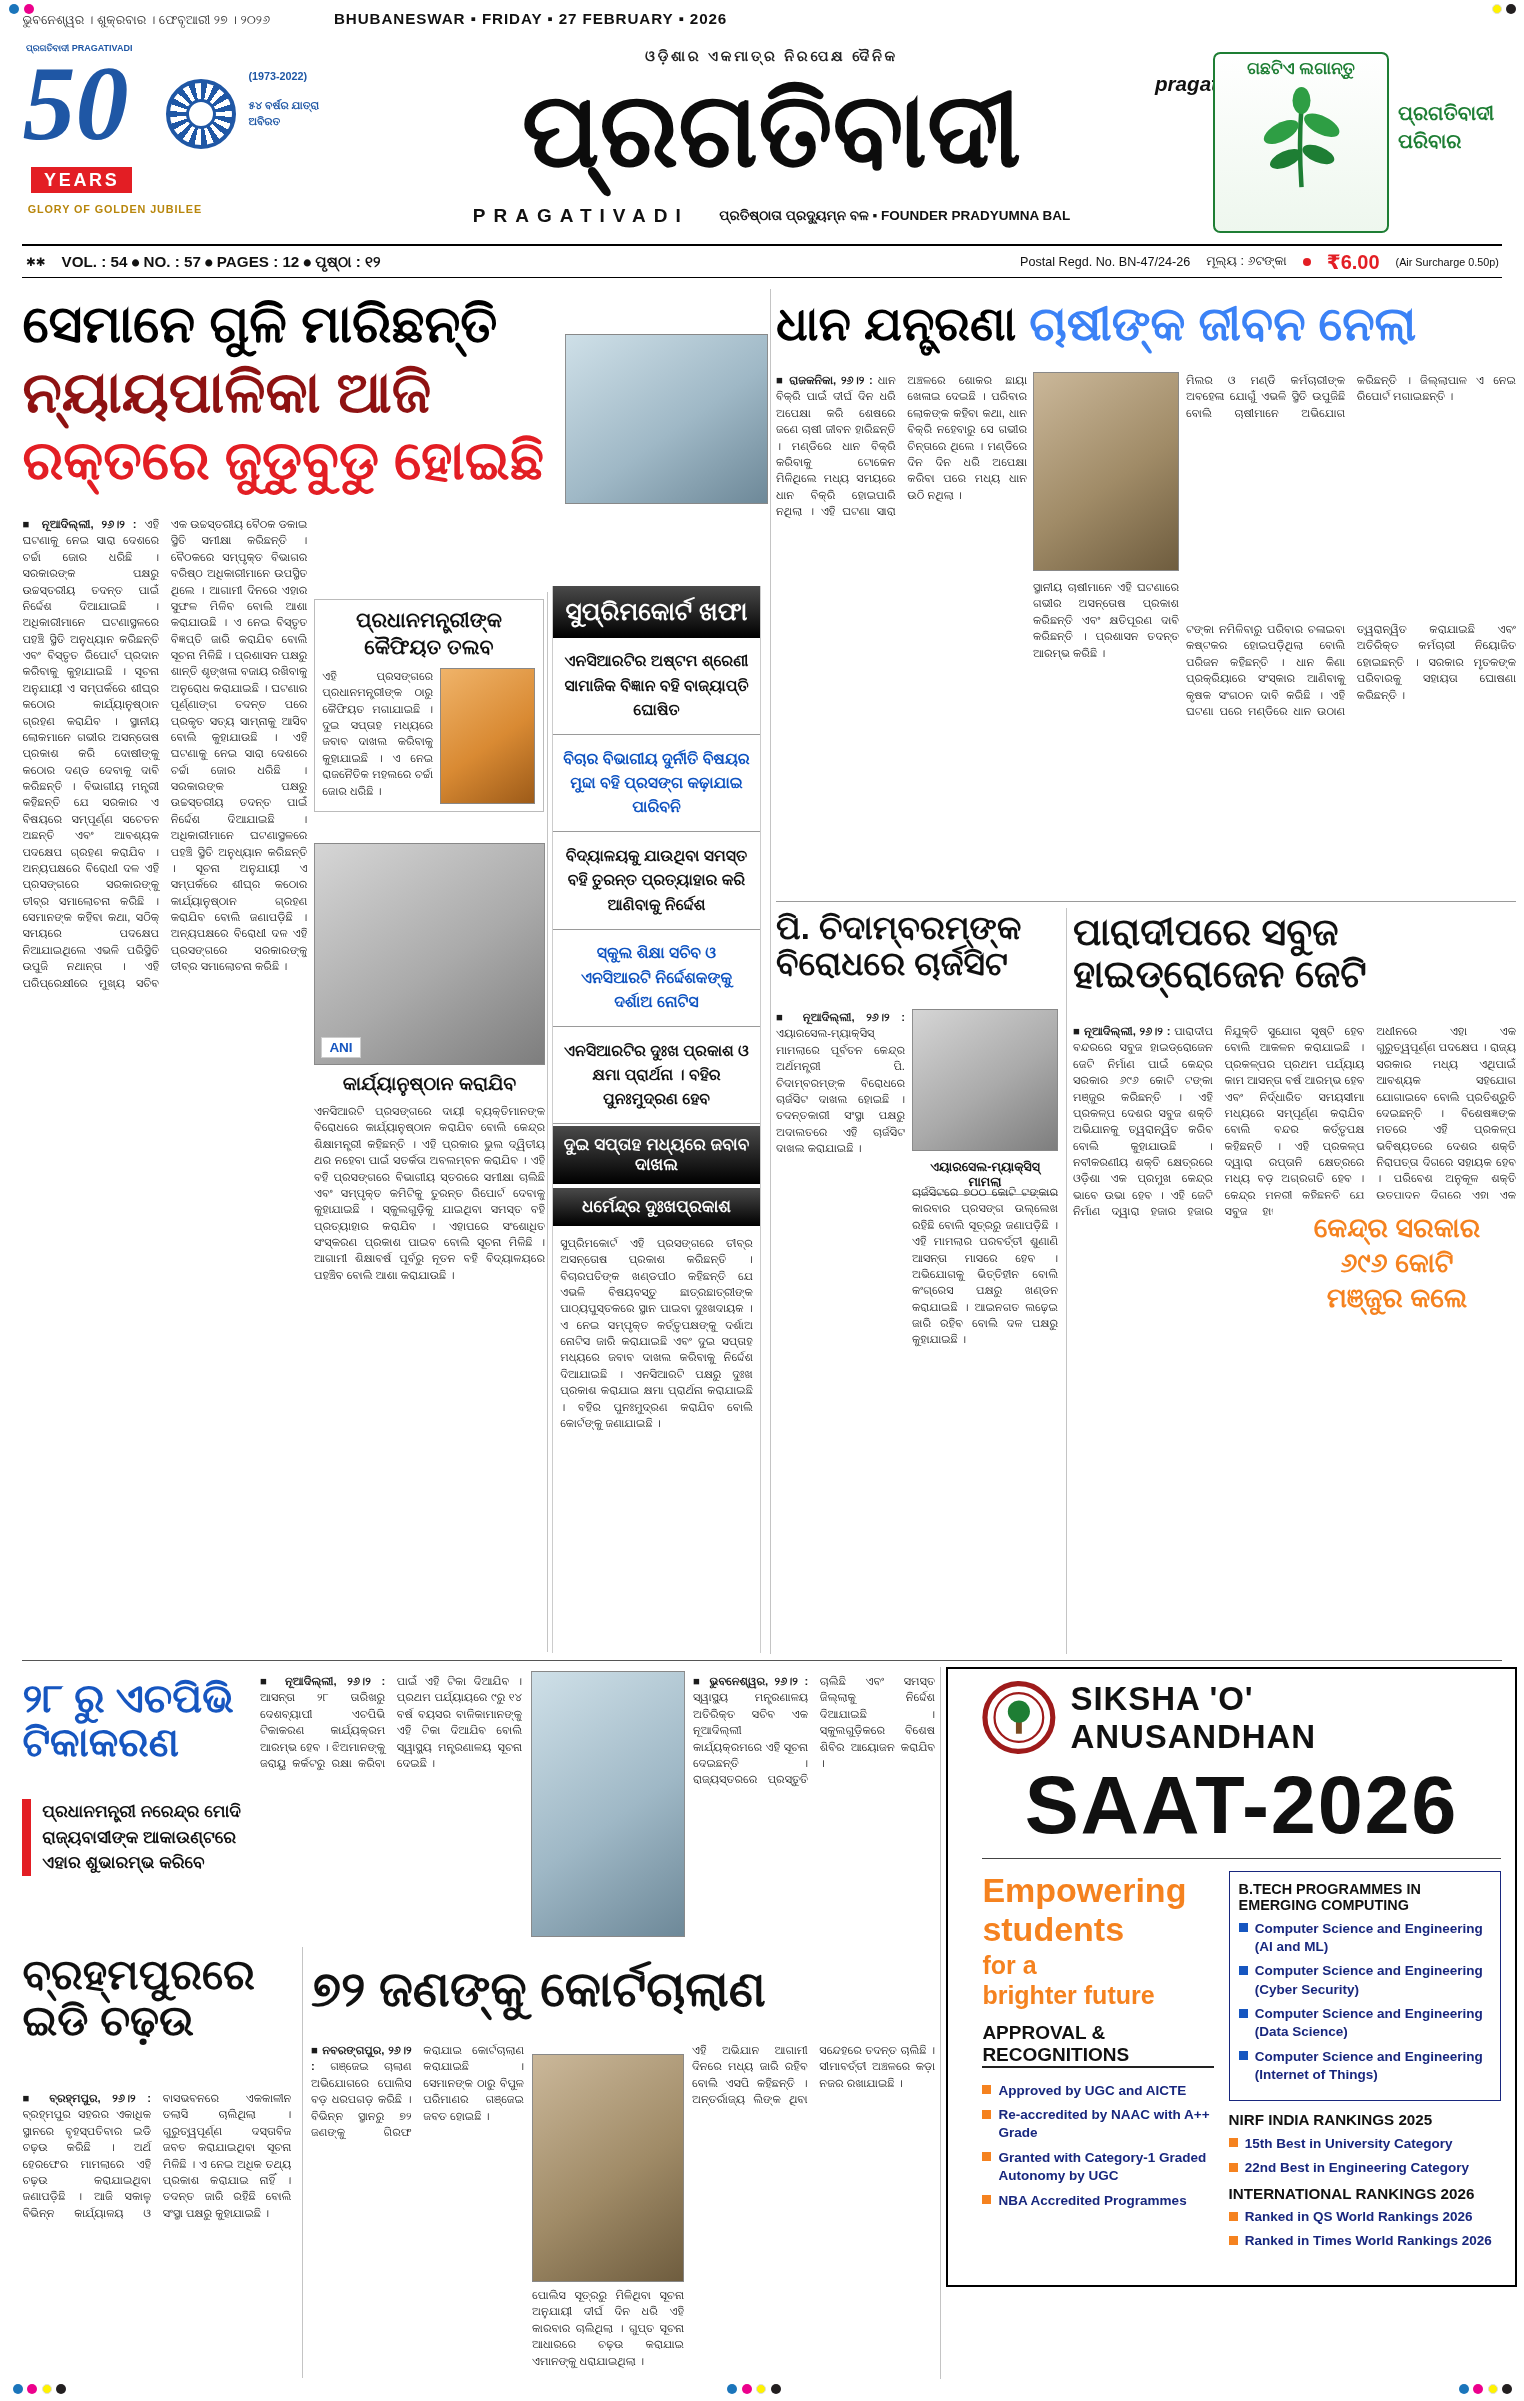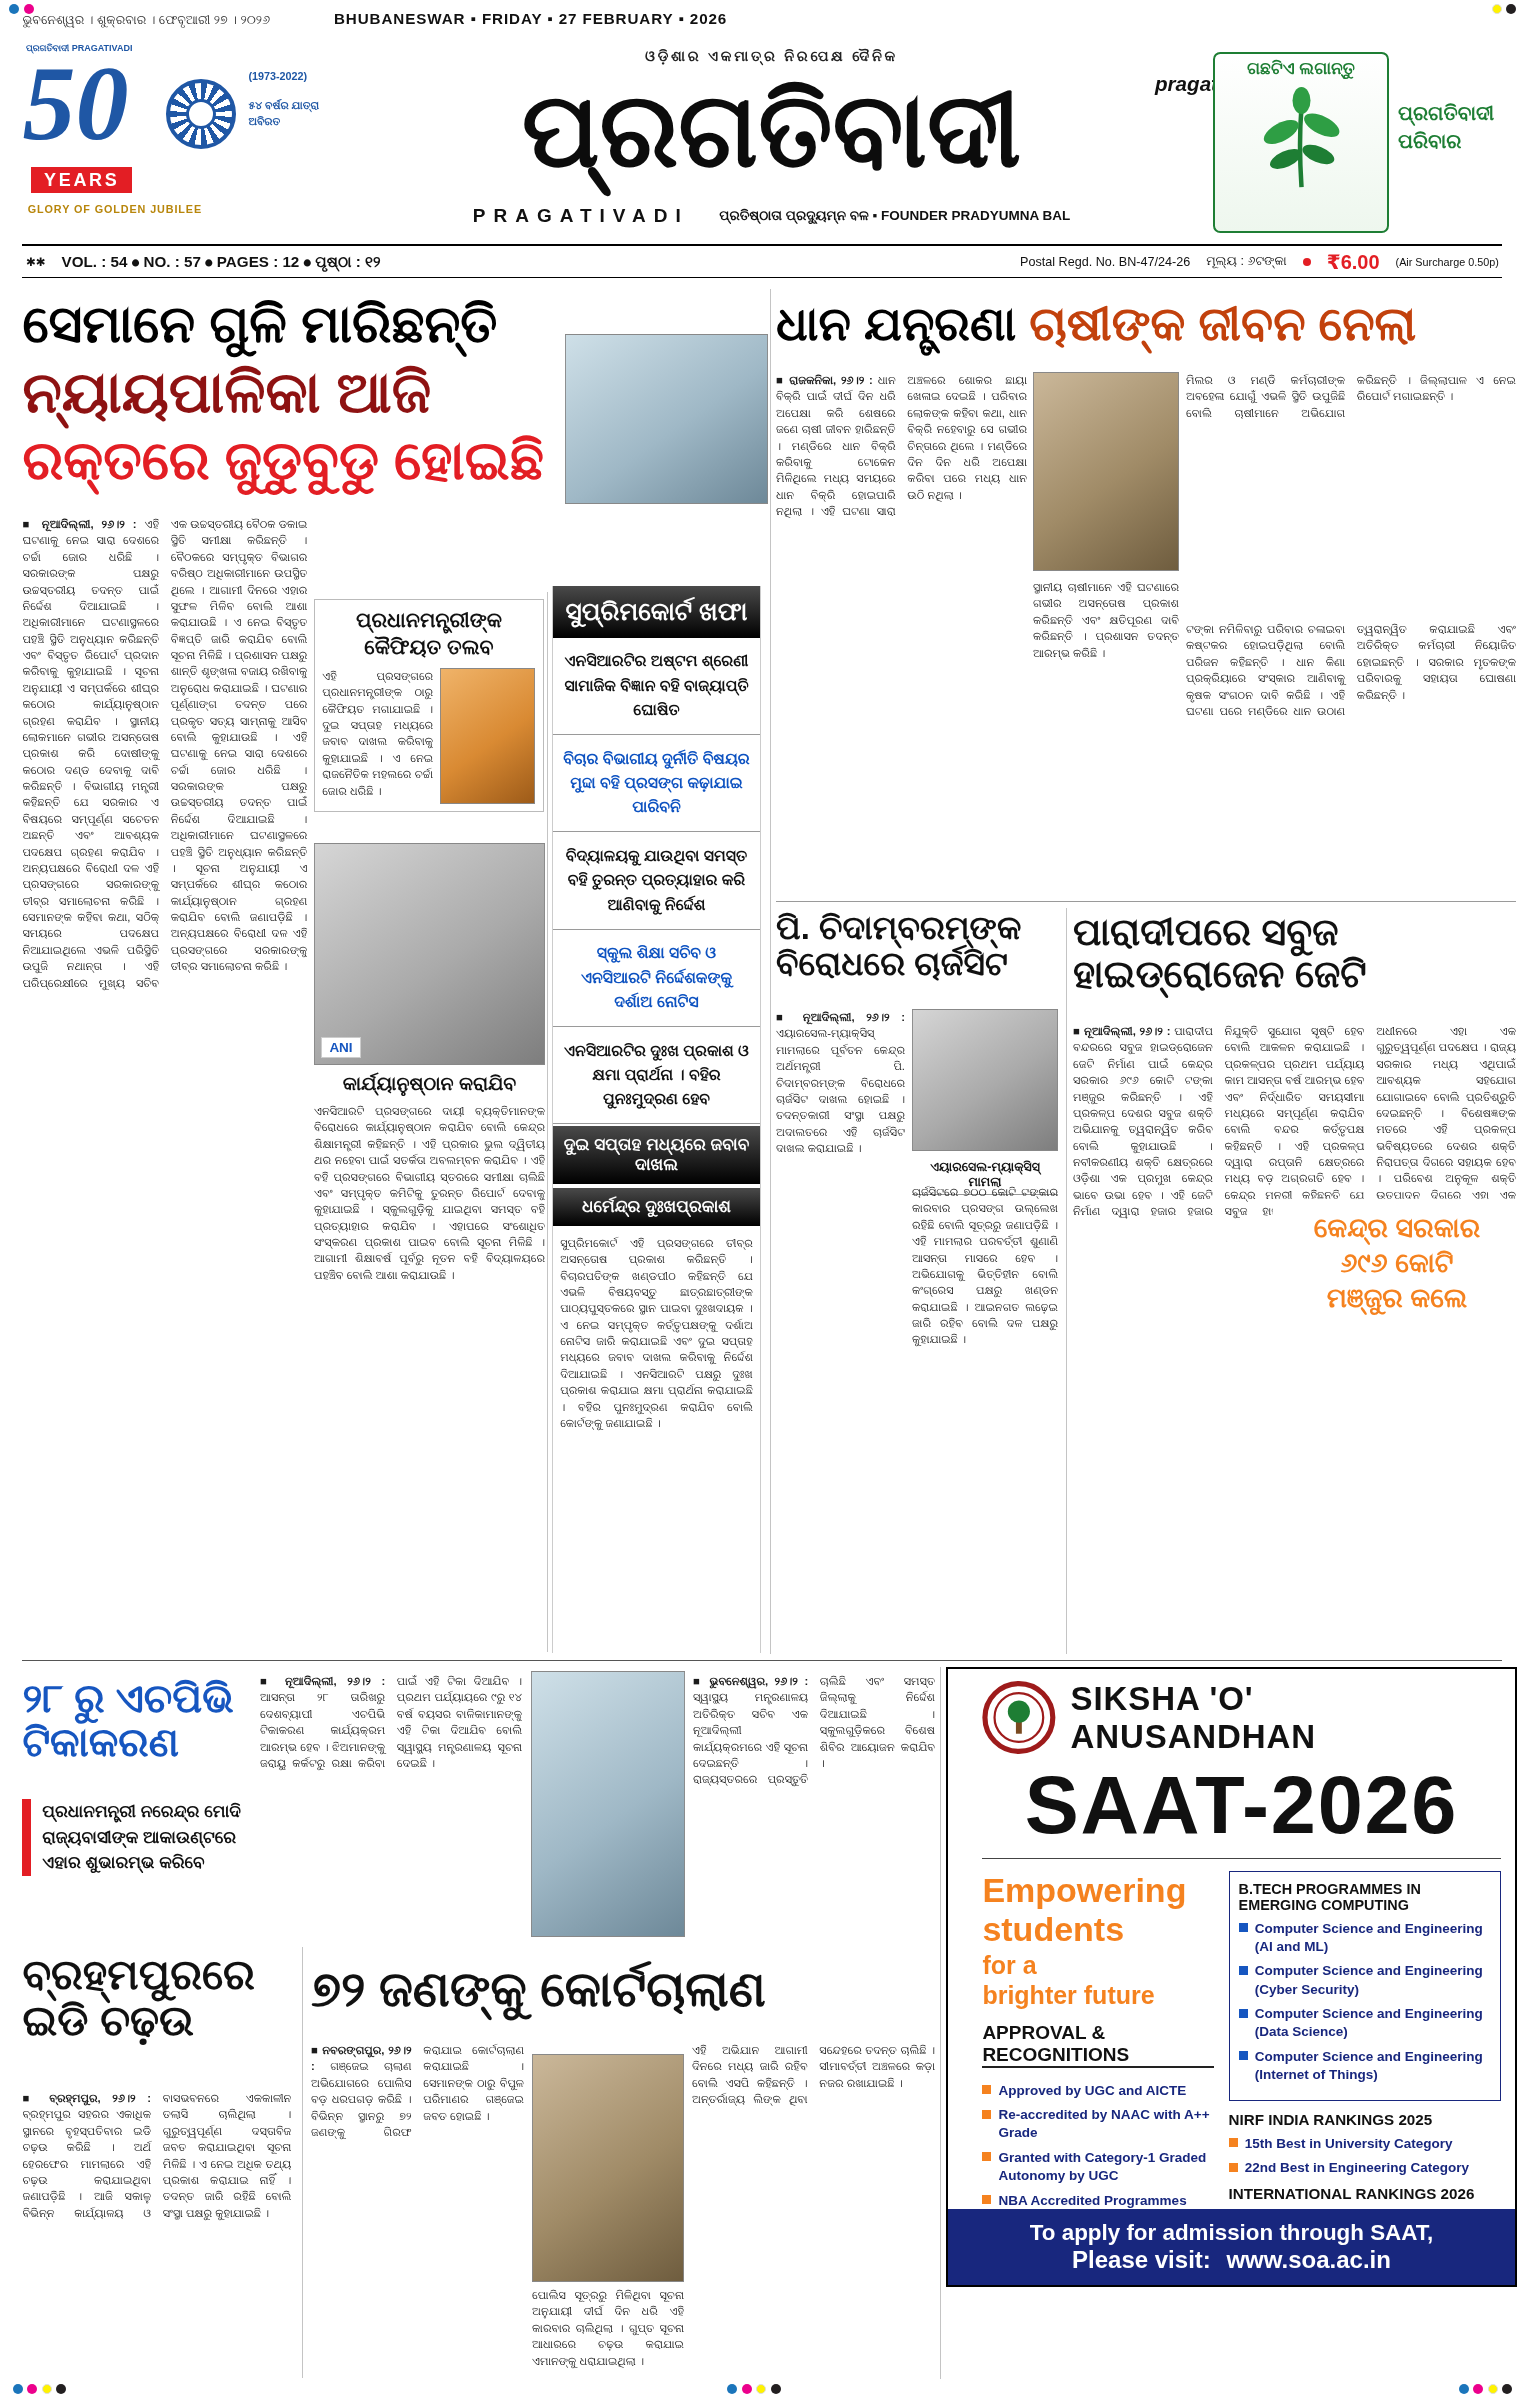--- a/index.html
+++ b/index.html
@@ -141,21 +141,21 @@
     <div class="callout">ବିଦ୍ୟାଳୟକୁ ଯାଉଥିବା ସମସ୍ତ ବହି ତୁରନ୍ତ ପ୍ରତ୍ୟାହାର କରି ଆଣିବାକୁ ନିର୍ଦ୍ଦେଶ</div>
     <div class="callout blue">ସ୍କୁଲ ଶିକ୍ଷା ସଚିବ ଓ ଏନସିଆରଟି ନିର୍ଦ୍ଦେଶକଙ୍କୁ ଦର୍ଶାଅ ନୋଟିସ</div>
     <div class="callout">ଏନସିଆରଟିର ଦୁଃଖ ପ୍ରକାଶ ଓ କ୍ଷମା ପ୍ରାର୍ଥନା । ବହିର ପୁନଃମୁଦ୍ରଣ ହେବ</div>
     <div class="blackbox" style="font-size:17px;padding:9px 5.4px;margin-top:1.8px;">ଦୁଇ ସପ୍ତାହ ମଧ୍ୟରେ ଜବାବ ଦାଖଲ</div>
     <div class="blackbox" style="font-size:17px;padding:9px 5.4px;margin-top:3.6px;">ଧର୍ମେନ୍ଦ୍ର ଦୁଃଖପ୍ରକାଶ</div>
     <div class="bt" style="padding:9px 7.2px;">ସୁପ୍ରିମକୋର୍ଟ ଏହି ପ୍ରସଙ୍ଗରେ ତୀବ୍ର ଅସନ୍ତୋଷ ପ୍ରକାଶ କରିଛନ୍ତି । ବିଚାରପତିଙ୍କ ଖଣ୍ଡପୀଠ କହିଛନ୍ତି ଯେ ଏଭଳି ବିଷୟବସ୍ତୁ ଛାତ୍ରଛାତ୍ରୀଙ୍କ ପାଠ୍ୟପୁସ୍ତକରେ ସ୍ଥାନ ପାଇବା ଦୁଃଖଦାୟକ । ଏ ନେଇ ସମ୍ପୃକ୍ତ କର୍ତ୍ତୃପକ୍ଷଙ୍କୁ ଦର୍ଶାଅ ନୋଟିସ ଜାରି କରାଯାଇଛି ଏବଂ ଦୁଇ ସପ୍ତାହ ମଧ୍ୟରେ ଜବାବ ଦାଖଲ କରିବାକୁ ନିର୍ଦ୍ଦେଶ ଦିଆଯାଇଛି । ଏନସିଆରଟି ପକ୍ଷରୁ ଦୁଃଖ ପ୍ରକାଶ କରାଯାଇ କ୍ଷମା ପ୍ରାର୍ଥନା କରାଯାଇଛି । ବହିର ପୁନଃମୁଦ୍ରଣ କରାଯିବ ବୋଲି କୋର୍ଟଙ୍କୁ ଜଣାଯାଇଛି ।</div>
   </div>
 
   <div class="abs hl" style="left:776px;top:298px;width:740px;font-size:47px;white-space:nowrap;">
     <span style="color:#000;">ଧାନ ଯନ୍ତ୍ରଣା</span>
-    <span style="color:#c2410c;">ଚାଷୀଙ୍କ ଜୀବନ ନେଲା</span>
+    <span style="color:#3b82f6;">ଚାଷୀଙ୍କ ଜୀବନ ନେଲା</span>
   </div>
   <div class="abs bt c2 clip" style="left:776px;top:372px;width:251px;height:525px;">
     <span class="dl">■ ରାଜକନିକା, ୨୬।୨ :</span>
     <span>ଧାନ ବିକ୍ରି ପାଇଁ ଦୀର୍ଘ ଦିନ ଧରି ଅପେକ୍ଷା କରି ଶେଷରେ ଜଣେ ଚାଷୀ ଜୀବନ ହାରିଛନ୍ତି । ମଣ୍ଡିରେ ଧାନ ବିକ୍ରି କରିବାକୁ ଟୋକେନ ମିଳିଥିଲେ ମଧ୍ୟ ସମୟରେ ଧାନ ବିକ୍ରି ହୋଇପାରି ନଥିଲା । ଏହି ଘଟଣା ସାରା ଅଞ୍ଚଳରେ ଶୋକର ଛାୟା ଖେଳାଇ ଦେଇଛି । ପରିବାର ଲୋକଙ୍କ କହିବା କଥା, ଧାନ ବିକ୍ରି ନହେବାରୁ ସେ ଗଭୀର ଚିନ୍ତାରେ ଥିଲେ । ମଣ୍ଡିରେ ଦିନ ଦିନ ଧରି ଅପେକ୍ଷା କରିବା ପରେ ମଧ୍ୟ ଧାନ ଉଠି ନଥିଲା ।</span>
   </div>
   <div class="abs ph ph-earth" style="left:1033px;top:372px;width:146px;height:199px;"></div>
   <div class="abs bt c2 clip" style="left:1186px;top:372px;width:330px;height:160px;">ମିଲର ଓ ମଣ୍ଡି କର୍ମଚାରୀଙ୍କ ଅବହେଳା ଯୋଗୁଁ ଏଭଳି ସ୍ଥିତି ଉପୁଜିଛି ବୋଲି ଚାଷୀମାନେ ଅଭିଯୋଗ କରିଛନ୍ତି । ଜିଲ୍ଲାପାଳ ଏ ନେଇ ରିପୋର୍ଟ ମଗାଇଛନ୍ତି ।</div>
   <div class="abs bt clip" style="left:1033px;top:579px;width:146px;height:318px;">ସ୍ଥାନୀୟ ଚାଷୀମାନେ ଏହି ଘଟଣାରେ ଗଭୀର ଅସନ୍ତୋଷ ପ୍ରକାଶ କରିଛନ୍ତି ଏବଂ କ୍ଷତିପୂରଣ ଦାବି କରିଛନ୍ତି । ପ୍ରଶାସନ ତଦନ୍ତ ଆରମ୍ଭ କରିଛି ।</div>
   <div class="abs bt c2 clip" style="left:1186px;top:621px;width:330px;height:276px;">ଟଙ୍କା ନମିଳିବାରୁ ପରିବାର ଚଳାଇବା କଷ୍ଟକର ହୋଇପଡ଼ିଥିଲା ବୋଲି ପରିଜନ କହିଛନ୍ତି । ଧାନ କିଣା ପ୍ରକ୍ରିୟାରେ ସଂସ୍କାର ଆଣିବାକୁ କୃଷକ ସଂଗଠନ ଦାବି କରିଛି । ଏହି ଘଟଣା ପରେ ମଣ୍ଡିରେ ଧାନ ଉଠାଣ ତ୍ୱରାନ୍ୱିତ କରାଯାଇଛି ଏବଂ ଅତିରିକ୍ତ କର୍ମଚାରୀ ନିୟୋଜିତ ହୋଇଛନ୍ତି । ସରକାର ମୃତକଙ୍କ ପରିବାରକୁ ସହାୟତା ଘୋଷଣା କରିଛନ୍ତି ।</div>
 
@@ -288,27 +288,20 @@
             <span class="sq" style="background:#f5821f;"></span>
             <span>Ranked in QS World Rankings 2026</span>
           </div>
         <div class="ad-item">
             <span class="sq" style="background:#f5821f;"></span>
             <span>Ranked in Times World Rankings 2026</span>
           </div>
       </div>
     </div>
 
-    <div style="position:absolute;left:0;right:0;bottom:0;background:#18277e;color:#fff;text-align:center;padding:10.8px 7.2px;">
-      <div style="font-size:22.4px;font-weight:700;">To apply for admission through SAAT,</div>
-      <div style="font-size:24px;font-weight:800;">
-        <span>Please visit:</span>
-        <span style="margin-left:9px;">www.soa.ac.in</span>
-      </div>
-    </div>
   </div>
 
   <div class="abs regrow" style="left:12.6px;bottom:7.2px;">
     <span class="dotmark" style="background:#1b75bb"></span>
       <span class="dotmark" style="background:#ec008c"></span>
     <span class="dotmark" style="background:#fff200;border:0.9px solid #ddd"></span>
       <span class="dotmark" style="background:#231f20"></span>
   </div>
   <div class="abs regrow" style="left:727px;bottom:7.2px;">
     <span class="dotmark" style="background:#1b75bb"></span>

